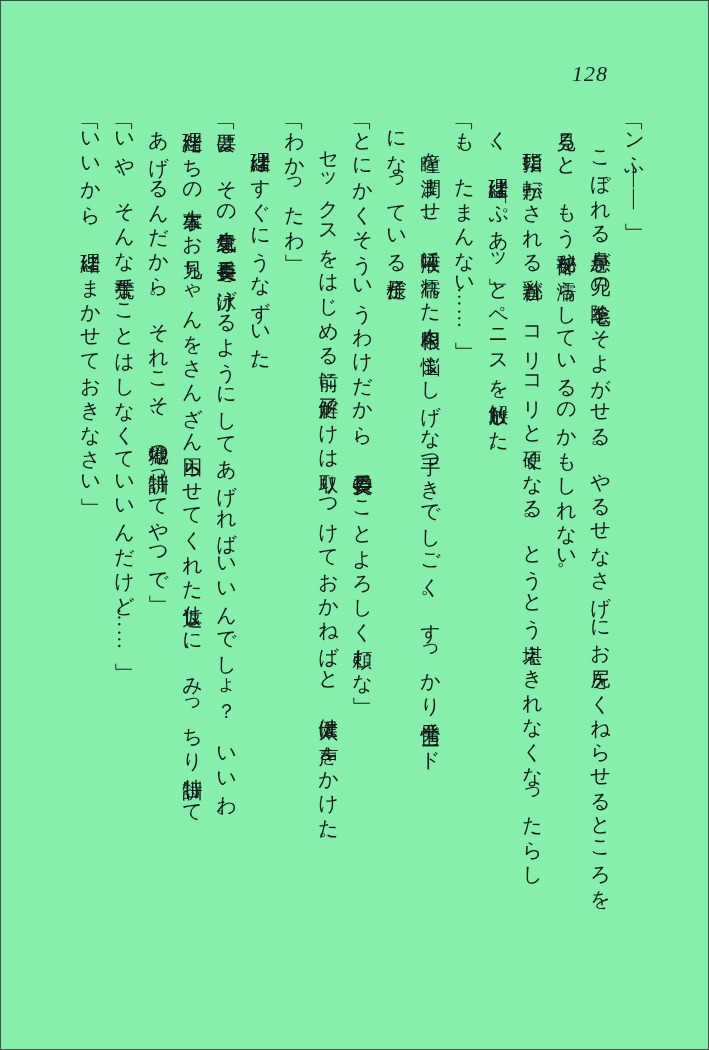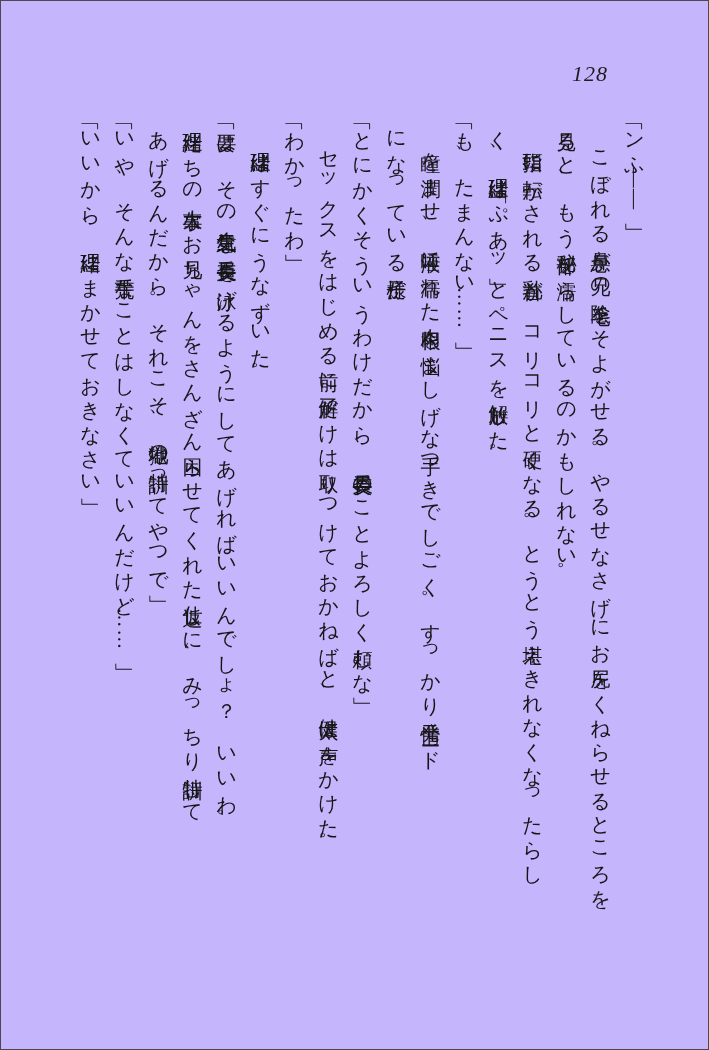--- a/index.html
+++ b/index.html
@@ -4,21 +4,21 @@
 <style>
   html, body {
     margin: 0;
     padding: 0;
     background: #e8e6e2;
   }
   .page {
     position: relative;
     width: 709px;
     height: 1050px;
-    background: #c4b5fd;
+    background: #86efac;
     box-sizing: border-box;
     border: 1px solid #4a4a4a;
     overflow: hidden;
     font-family: "Liberation Serif", "DejaVu Serif", serif;
   }
   .page-number {
     position: absolute;
     top: 60px;
     left: 571px;
     font-size: 22px;

